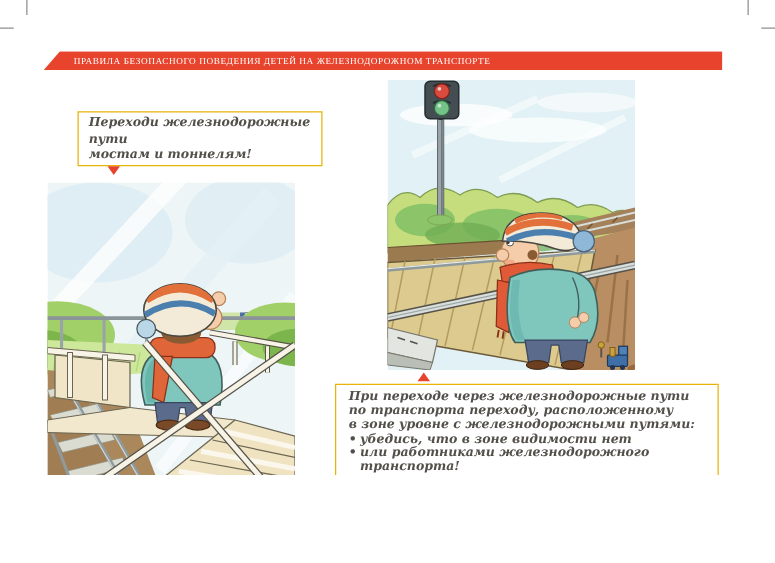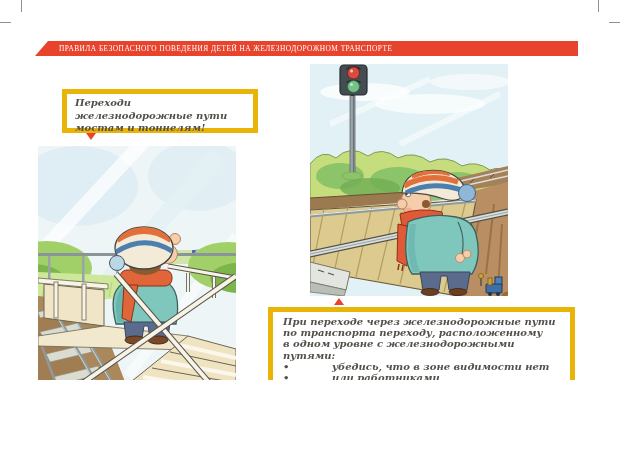--- a/index.html
+++ b/index.html
@@ -6,29 +6,29 @@
   .page{position:relative;width:620px;height:380px;background:#ffffff;overflow:hidden;
         font-family:"DejaVu Serif",serif;padding-left:12px;}
   
   .crop{position:absolute;background:#8f8f8f;}
   
   .ribbon{position:absolute;left:35px;top:41px;width:543px;height:15px;background:#e8432c;
           clip-path:polygon(13px 0,100% 0,100% 100%,0 100%);}
   .ribbon .title{display:block;padding-left:24px;line-height:15px;color:#ffffff;
           font-family:"Liberation Serif",serif;font-size:7.4px;letter-spacing:.45px;white-space:nowrap;}
   
-  .callout{position:absolute;background:#ffffff;border:5px solid #eab308;box-sizing:border-box;
+  .callout{position:absolute;background:#ffffff;border:1px solid #eab308;box-sizing:border-box;
            color:#53504a;font-style:italic;font-weight:600;}
   .callout-left{left:62px;top:89px;width:196px;height:44px;padding:3px 8px;
                 font-size:10px;line-height:12.6px;}
   .callout-right{left:268px;top:307px;width:307px;height:98px;padding:4px 10px;
                  font-size:10px;line-height:11.2px;}
   .bullet{display:flex;}
   .bullet .marker{flex:none;width:9px;}
-  .bullet .blines{flex:1;margin-left:40px;}
+  .bullet .blines{flex:1;}
   
   .tri-down{position:absolute;left:86px;top:133px;width:0;height:0;
             border-left:5px solid transparent;border-right:5px solid transparent;
             border-top:7px solid #e8432c;}
   .tri-up{position:absolute;left:334px;top:298px;width:0;height:0;
           border-left:5px solid transparent;border-right:5px solid transparent;
           border-bottom:7px solid #e8432c;}
   .illu{position:absolute;display:block;}
   .illu-left{left:38px;top:146px;}
   .illu-right{left:310px;top:64px;}
@@ -273,21 +273,21 @@
       <circle cx="180" cy="230" r="2" fill="#22344e"></circle>
       <circle cx="188" cy="230" r="2" fill="#22344e"></circle>
       <ellipse cx="196" cy="230" rx="4" ry="2" fill="#9b6a3a" transform="rotate(-20 196 230)"></ellipse>
     </g>
   </svg>
 
   <div class="tri-up"></div>
   <div class="callout callout-right">
     <div>При переходе через железнодорожные пути</div>
     <div>по транспорта переходу, расположенному</div>
-    <div>в одном уровне с железнодорожными путями:</div>
+    <div>в зоне уровне с железнодорожными путями:</div>
     <div class="bullet">
       <span class="marker">•</span>
       <div class="blines">
         <div>убедись, что в зоне видимости нет</div>
       </div>
     </div>
     <div class="bullet">
       <span class="marker">•</span>
       <div class="blines">
         <div>или работниками железнодорожного транспорта!</div>

